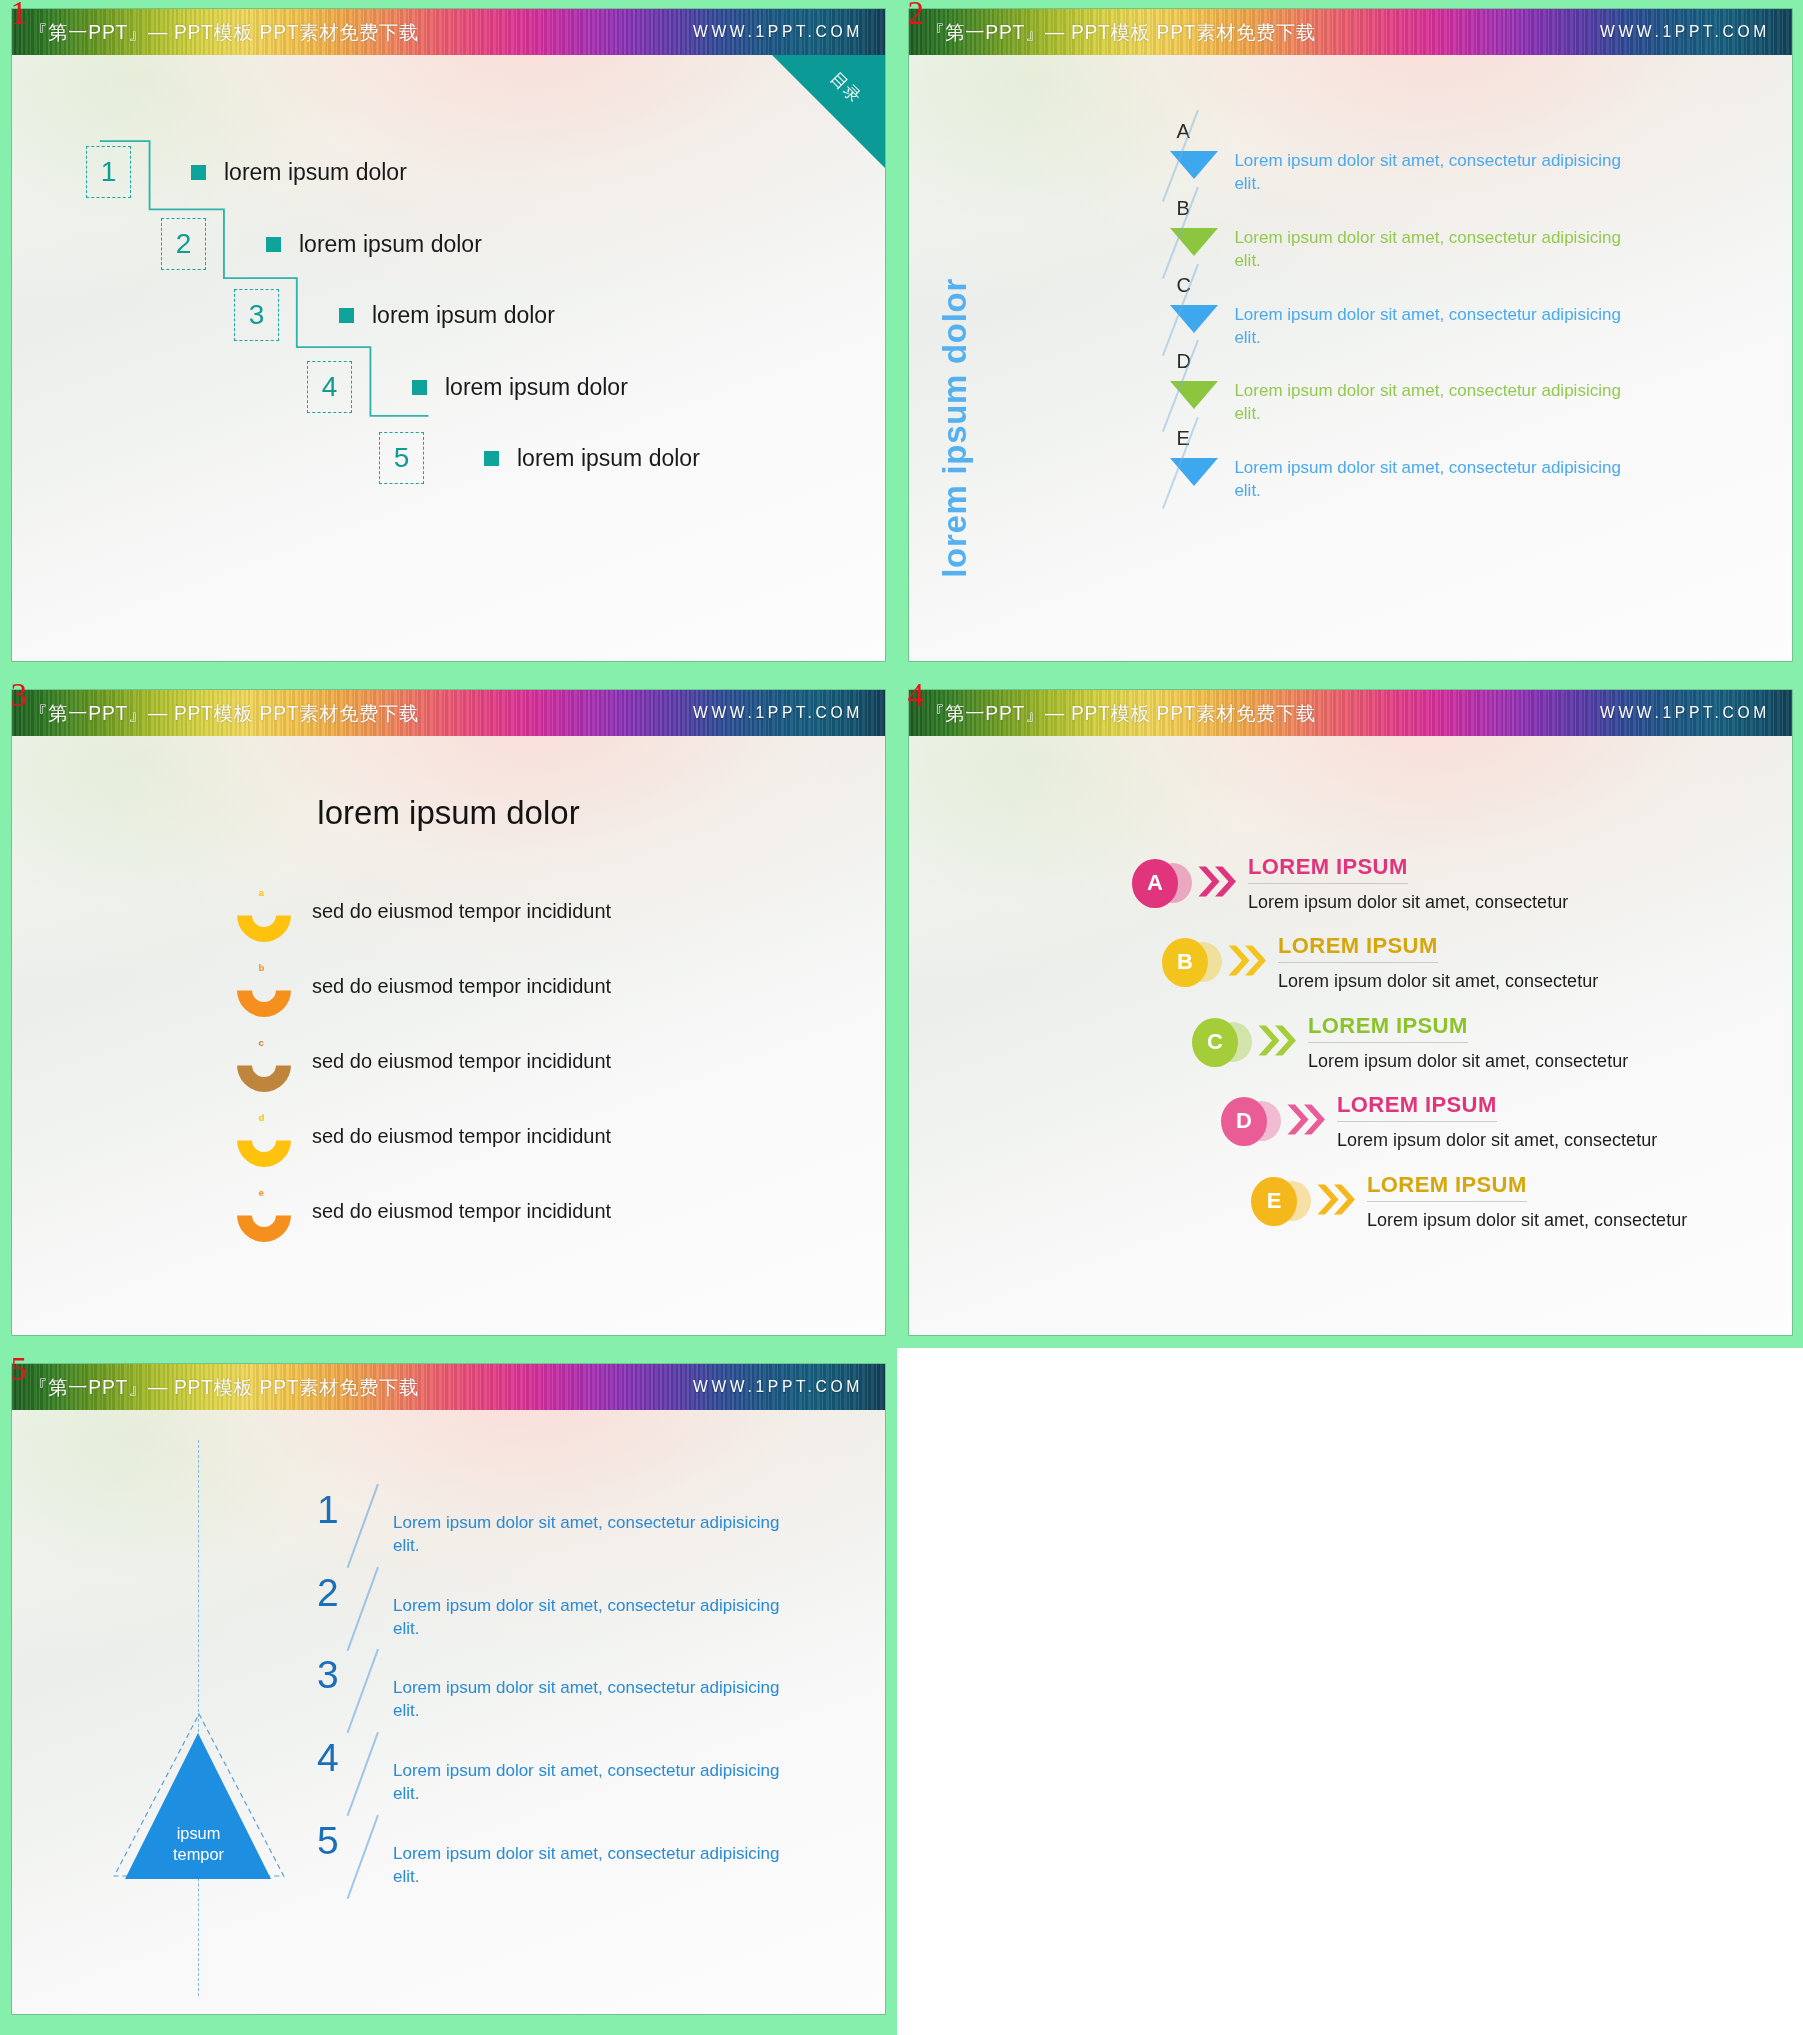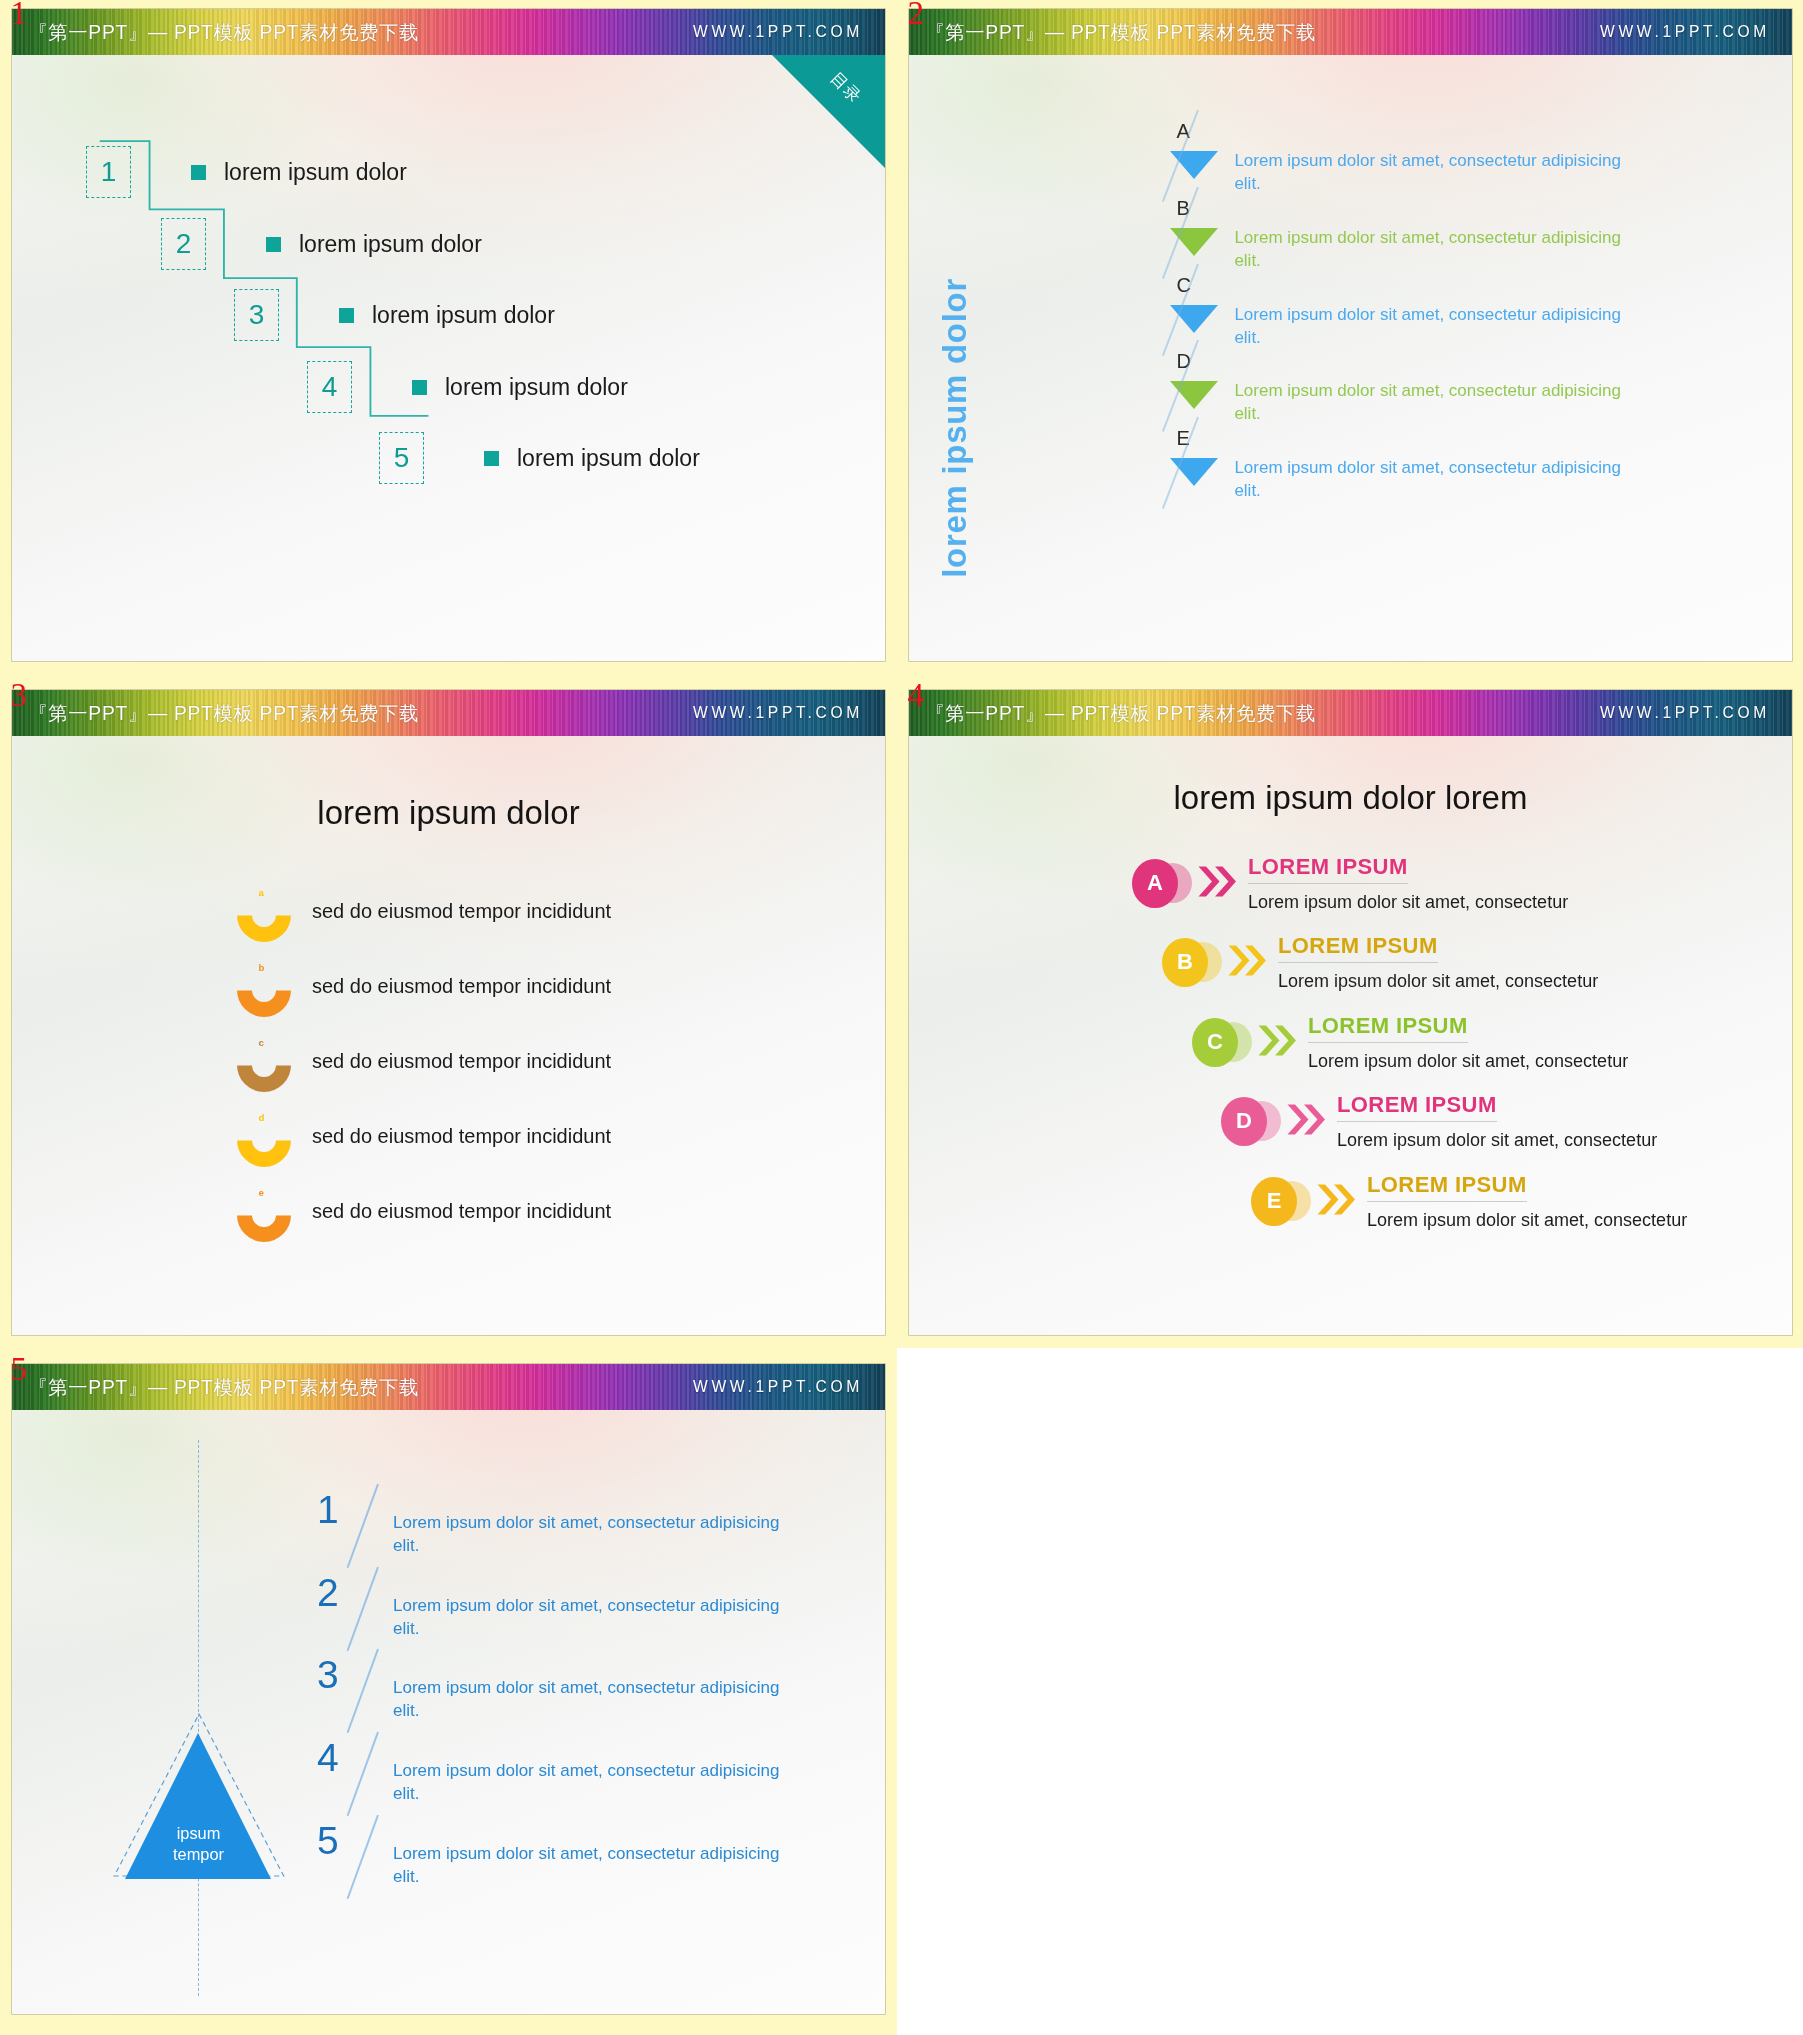--- a/index.html
+++ b/index.html
@@ -8,21 +8,21 @@
     width:1804px; height:2035px;
     font-family:"Liberation Sans", sans-serif;
     position:relative; overflow:hidden;
   }
   .grid {
     position:absolute; inset:0;
     display:grid;
     grid-template-columns: 897px 907px;
     grid-template-rows: 674px 674px 687px;
   }
-  .cell { position:relative; overflow:hidden; background:#fef9c3; }
+  .cell { position:relative; overflow:hidden; background:#86efac; }
   .cell.blank { background:#fff; }
 
   
   .slide {
     position:absolute;
     left:12px; right:12px; top:9px; bottom:13.4px;
     background:#fff;
     box-shadow:0 0 0 0.7px rgba(0,0,0,.25);
     overflow:hidden;
   }
@@ -366,21 +366,20 @@
   </div>
 
   <div class="cell r2">
     <div class="slide">
       <div class="banner">
         <div class="banner-title">『第一PPT』— PPT模板 PPT素材免费下载</div>
         <div class="banner-url">WWW.1PPT.COM</div>
       </div>
       <div class="body">
 
-        <div class="s4-title">lorem ipsum dolor lorem</div>
 
         <div class="s4-row" style="left:223px; top:118px;">
           <div class="badge-wrap">
             <span class="badge-ghost" style="background:#e0347c"></span>
             <span class="badge" style="background:#e0347c">A</span>
           </div>
           <svg class="chev" viewBox="0 0 56 52" style="position:relative;left:-6px;top:7.4px;">
             <path d="M2 6 L20 26 L2 46 L12 46 L30 26 L12 6 Z" fill="#e0347c"></path>
             <path d="M24 6 L42 26 L24 46 L34 46 L52 26 L34 6 Z" fill="#e0347c"></path>
           </svg>

